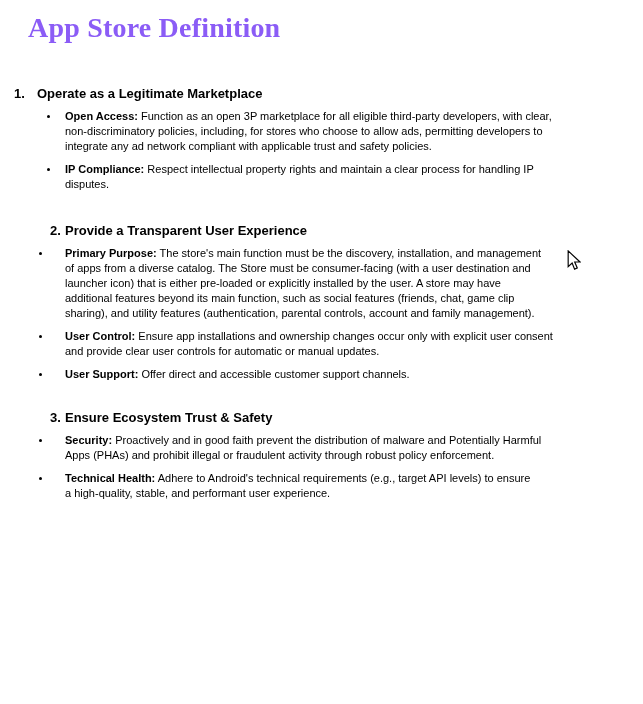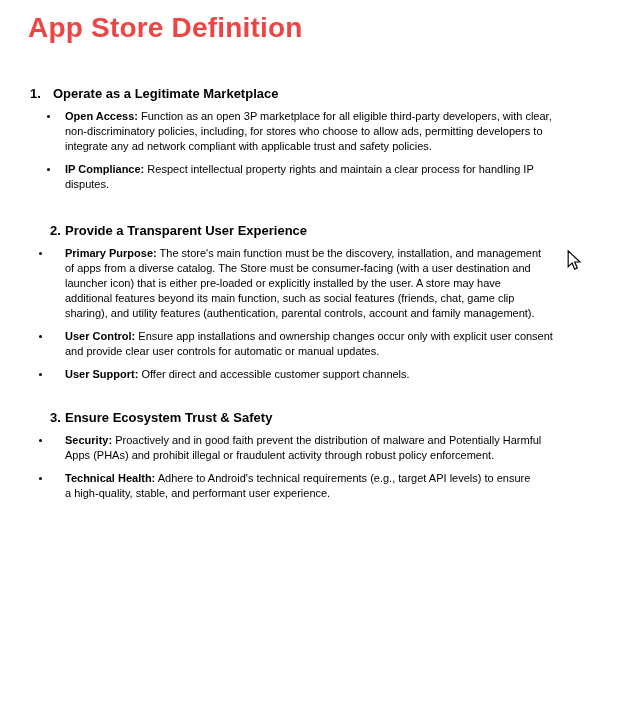--- a/index.html
+++ b/index.html
@@ -22,21 +22,21 @@
     letter-spacing: 0.2px;
   }
   .sec-heading {
     font-size: 13px;
     line-height: 14px;
     font-weight: 700;
   }
   .s1 { margin-top: 43px; }
   .s2 { margin-top: 32px; }
   .s3 { margin-top: 29px; }
-  .s1 .sec-heading { padding-left: 30px; }
+  .s1 .sec-heading { padding-left: 14px; }
   .s1 .num { display: inline-block; width: 23px; }
   .s2 .sec-heading, .s3 .sec-heading { padding-left: 50px; }
   .s2 .num, .s3 .num { display: inline-block; width: 15px; }
   .bullet {
     position: relative;
     margin-top: 8px;
     padding-left: 65px;
     padding-right: 8px;
     font-size: 11px;
     line-height: 15px;
@@ -61,21 +61,21 @@
     width: 14px;
     height: 21px;
     pointer-events: none;
   }
 </style>
 </head>
 <body>
 
 <div class="page">
 
-  <h1 class="doc-title" style="color: #ef4444;">App Store Definition</h1>
+  <h1 class="doc-title" style="color: #8b5cf6; font-family: Liberation Serif, serif;">App Store Definition</h1>
 
   <section class="sec s1">
     <div class="sec-heading"><span class="num">1.</span><span>Operate as a Legitimate Marketplace</span></div>
     <div class="bullet">
       <span class="marker"></span><span class="b-label">Open Access:</span> <span class="b-text">Function as an open 3P marketplace for all eligible third-party developers, with clear,
 non-discriminatory policies, including, for stores who choose to allow ads, permitting developers to
 integrate any ad network compliant with applicable trust and safety policies.</span>
     </div>
     <div class="bullet">
       <span class="marker"></span><span class="b-label">IP Compliance:</span> <span class="b-text">Respect intellectual property rights and maintain a clear process for handling IP

